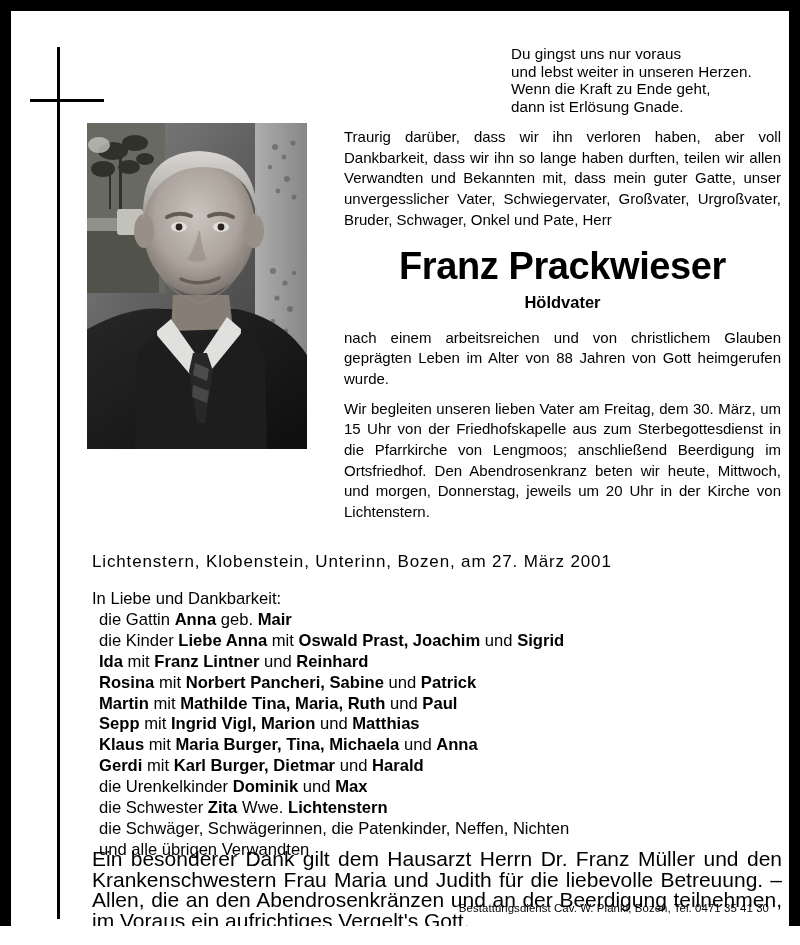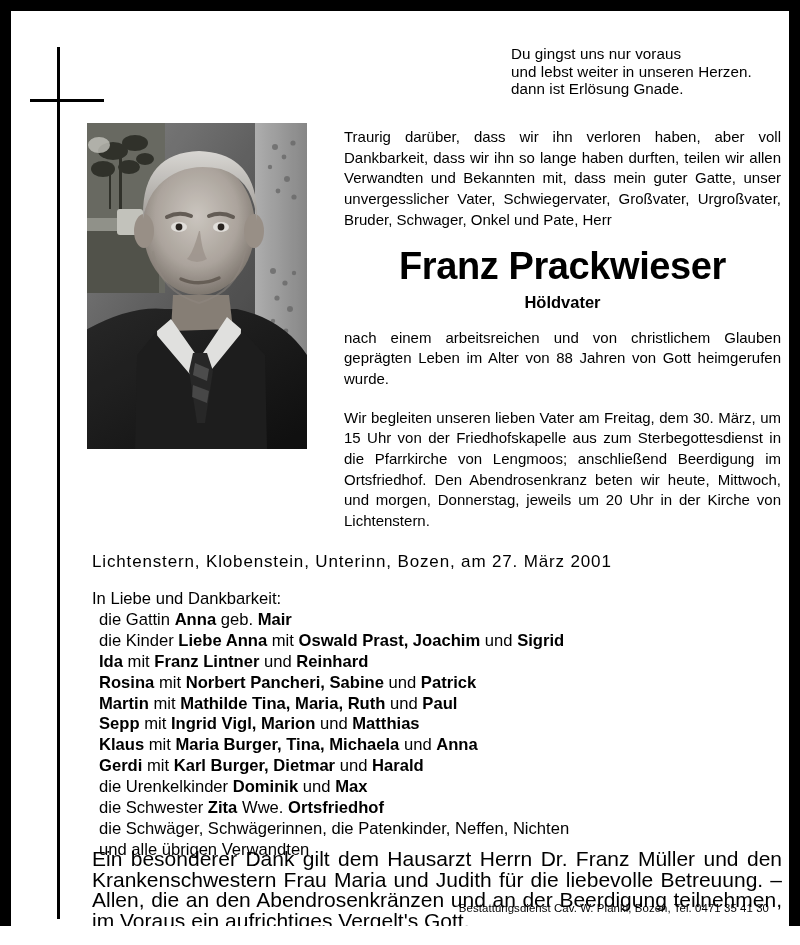--- a/index.html
+++ b/index.html
@@ -91,21 +91,21 @@
     line-height:42px;
   }
   .subname{
     margin:6px 0 15px 0;
     text-align:center;
     font-size:16.5px;
     font-weight:bold;
     line-height:19px;
   }
   .para2{margin-top:16px;}
-  .para3{margin-top:18px;}
+  .para3{margin-top:9px;}
 
   
   .placeline{
     position:absolute;
     left:81px;top:541px;
     font-size:17px;
     letter-spacing:0.85px;
     line-height:20px;
     white-space:nowrap;
   }
@@ -256,20 +256,21 @@
 
         <path d="M66 128 Q72 168 112 180 Q152 168 158 128" fill="none" stroke="#9a9189" stroke-width="2" opacity="0.5"></path>
 
         <rect x="0" y="0" width="220" height="326" fill="#000" opacity="0.06"></rect>
       </svg>
     </div>
 
     <div class="verse">
       <div>Du gingst uns nur voraus</div>
       <div>und lebst weiter in unseren Herzen.</div>
+      <div>Wenn die Kraft zu Ende geht,</div>
       <div>dann ist Erlösung Gnade.</div>
     </div>
 
     <div class="body-col">
       <p class="para">Traurig darüber, dass wir ihn verloren haben, aber voll Dankbarkeit, dass wir ihn so lange haben durften, teilen wir allen Verwandten und Bekannten mit, dass mein guter Gatte, unser unvergesslicher Vater, Schwiegervater, Großvater, Urgroßvater, Bruder, Schwager, Onkel und Pate, Herr</p>
       <p class="name">Franz Prackwieser</p>
       <p class="subname">Höldvater</p>
       <p class="para para2 last-line-natural">nach einem arbeitsreichen und von christlichem Glauben geprägten Leben im Alter von 88 Jahren von Gott heimgerufen wurde.</p>
       <p class="para para3 last-line-natural">Wir begleiten unseren lieben Vater am Freitag, dem 30. März, um 15 Uhr von der Friedhofskapelle aus zum Sterbegottesdienst in die Pfarrkirche von Lengmoos; anschließend Beerdigung im Ortsfriedhof. Den Abendrosenkranz beten wir heute, Mittwoch, und morgen, Donnerstag, jeweils um 20 Uhr in der Kirche von Lichtenstern.</p>
     </div>
@@ -281,21 +282,21 @@
       <ul>
         <li>die Gattin <b>Anna</b> geb. <b>Mair</b></li>
         <li>die Kinder <b>Liebe Anna</b> mit <b>Oswald Prast, Joachim</b> und <b>Sigrid</b></li>
         <li><b>Ida</b> mit <b>Franz Lintner</b> und <b>Reinhard</b></li>
         <li><b>Rosina</b> mit <b>Norbert Pancheri, Sabine</b> und <b>Patrick</b></li>
         <li><b>Martin</b> mit <b>Mathilde Tina, Maria, Ruth</b> und <b>Paul</b></li>
         <li><b>Sepp</b> mit <b>Ingrid Vigl, Marion</b> und <b>Matthias</b></li>
         <li><b>Klaus</b> mit <b>Maria Burger, Tina, Michaela</b> und <b>Anna</b></li>
         <li><b>Gerdi</b> mit <b>Karl Burger, Dietmar</b> und <b>Harald</b></li>
         <li>die Urenkelkinder <b>Dominik</b> und <b>Max</b></li>
-        <li>die Schwester <b>Zita</b> Wwe. <b>Ortsfriedhof</b></li>
+        <li>die Schwester <b>Zita</b> Wwe. <b>Lichtenstern</b></li>
         <li>die Schwäger, Schwägerinnen, die Patenkinder, Neffen, Nichten</li>
         <li>und alle übrigen Verwandten</li>
       </ul>
     </div>
 
     <div class="thanks">Ein besonderer Dank gilt dem Hausarzt Herrn Dr. Franz Müller und den Krankenschwestern Frau Maria und Judith für die liebevolle Betreuung. – Allen, die an den Abendrosenkränzen und an der Beerdigung teilnehmen, im Voraus ein aufrichtiges Vergelt's Gott.</div>
 
     <div class="credit">Bestattungsdienst Cav. W. Plankl, Bozen, Tel. 0471 35 41 30</div>
 
   </div>

